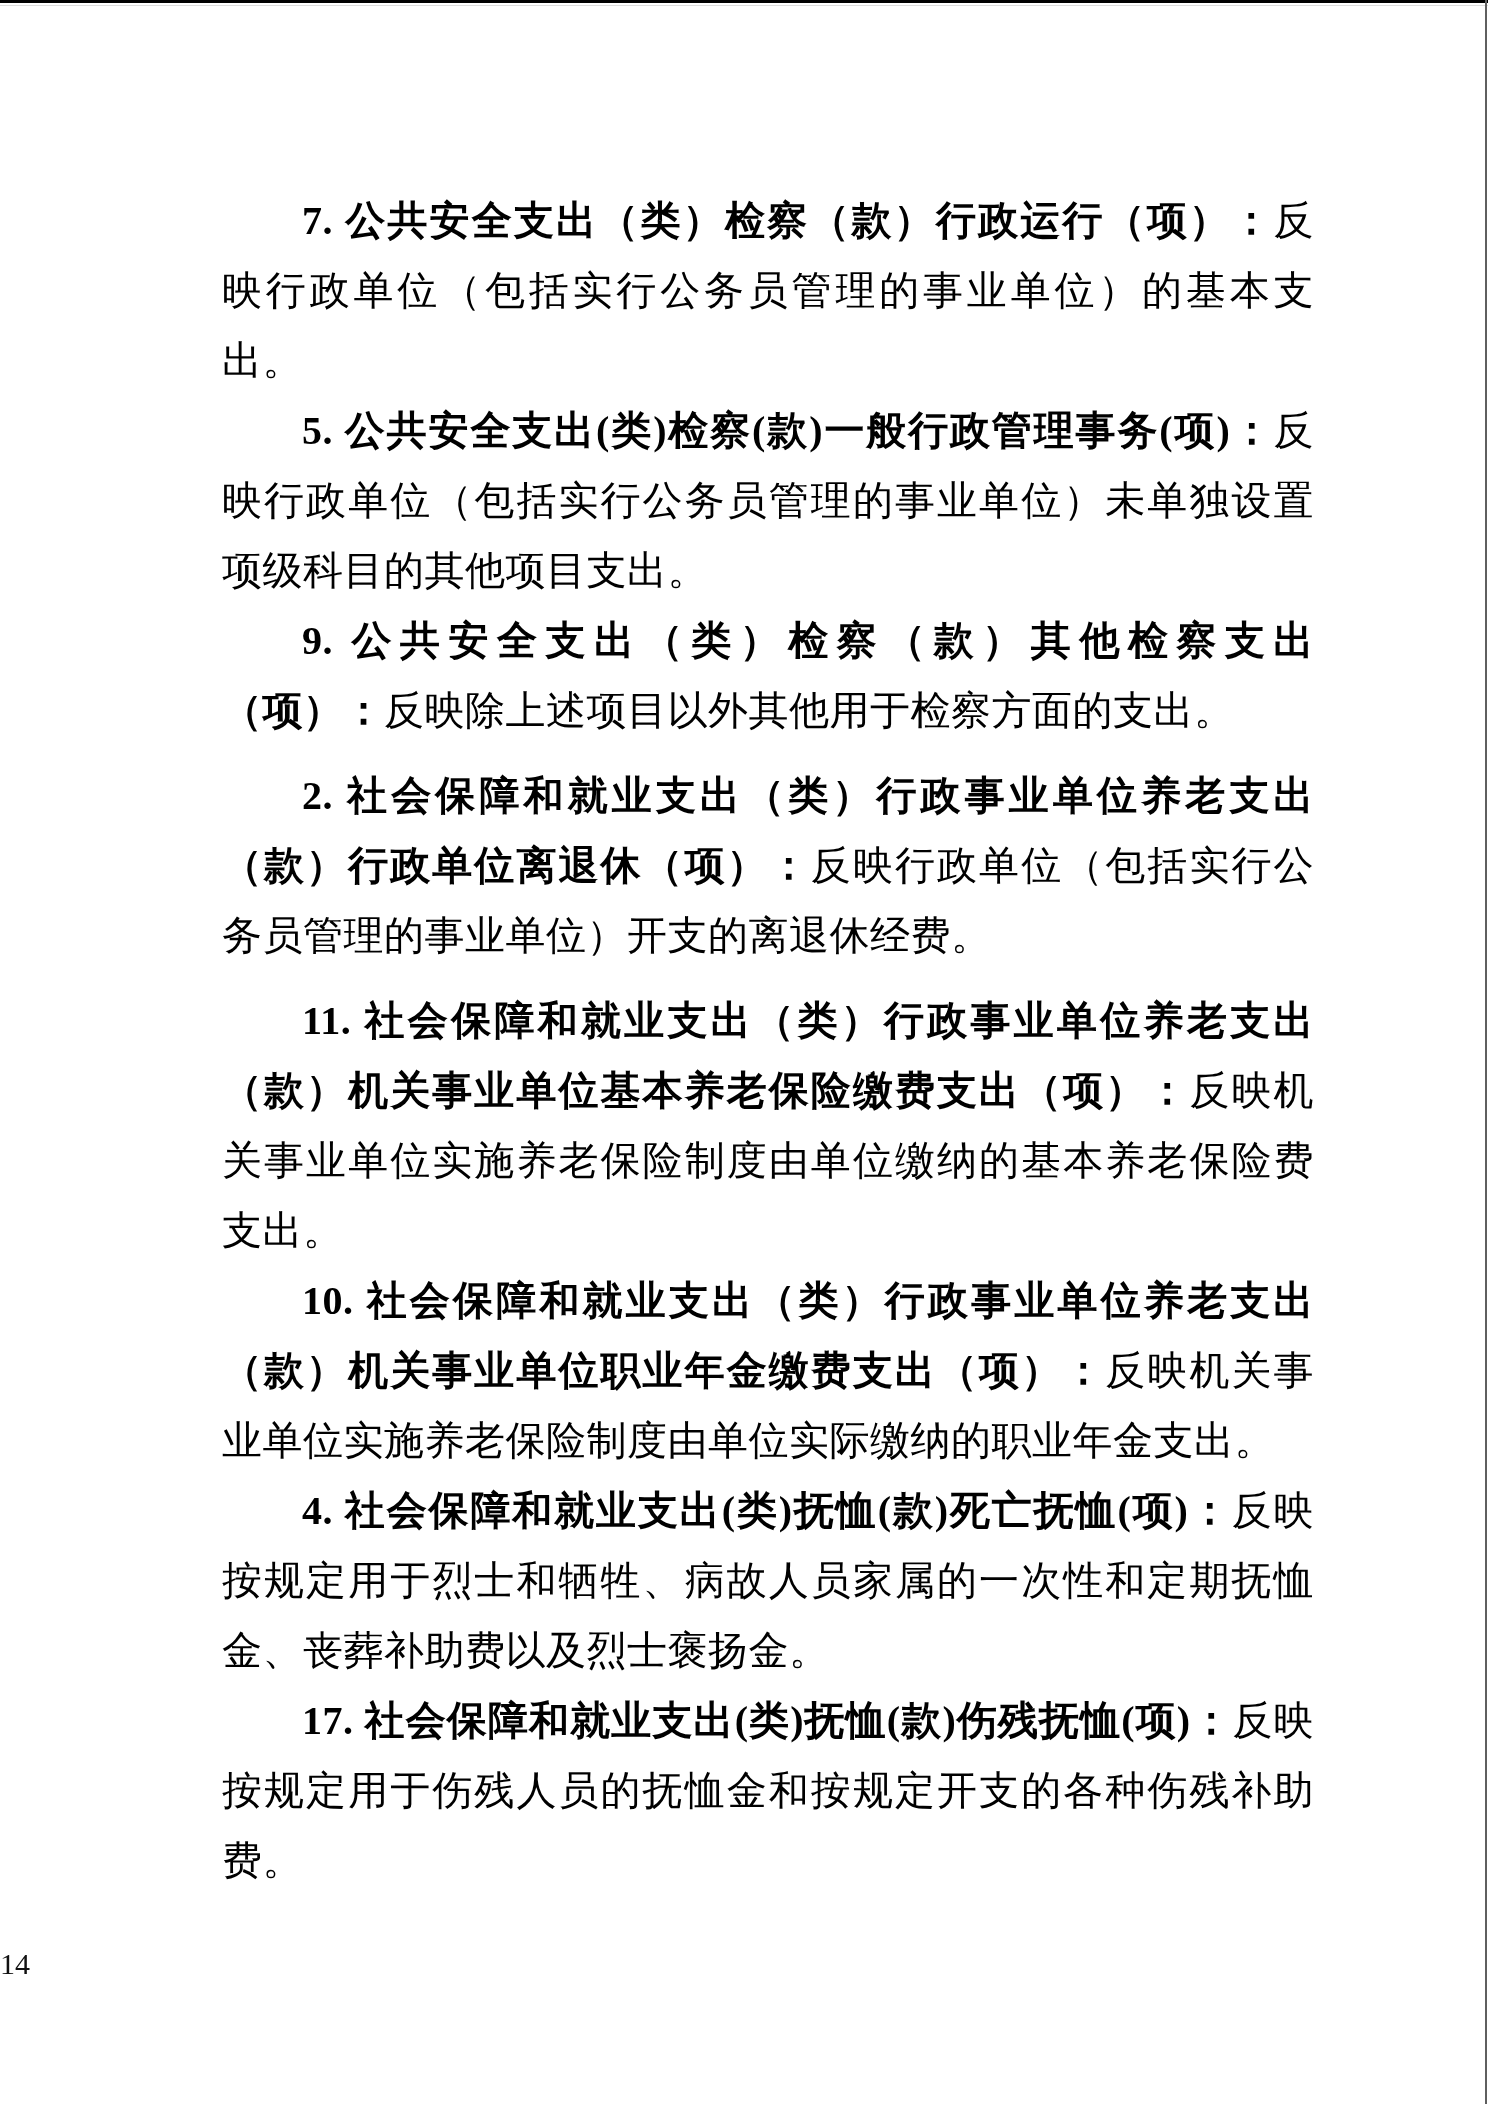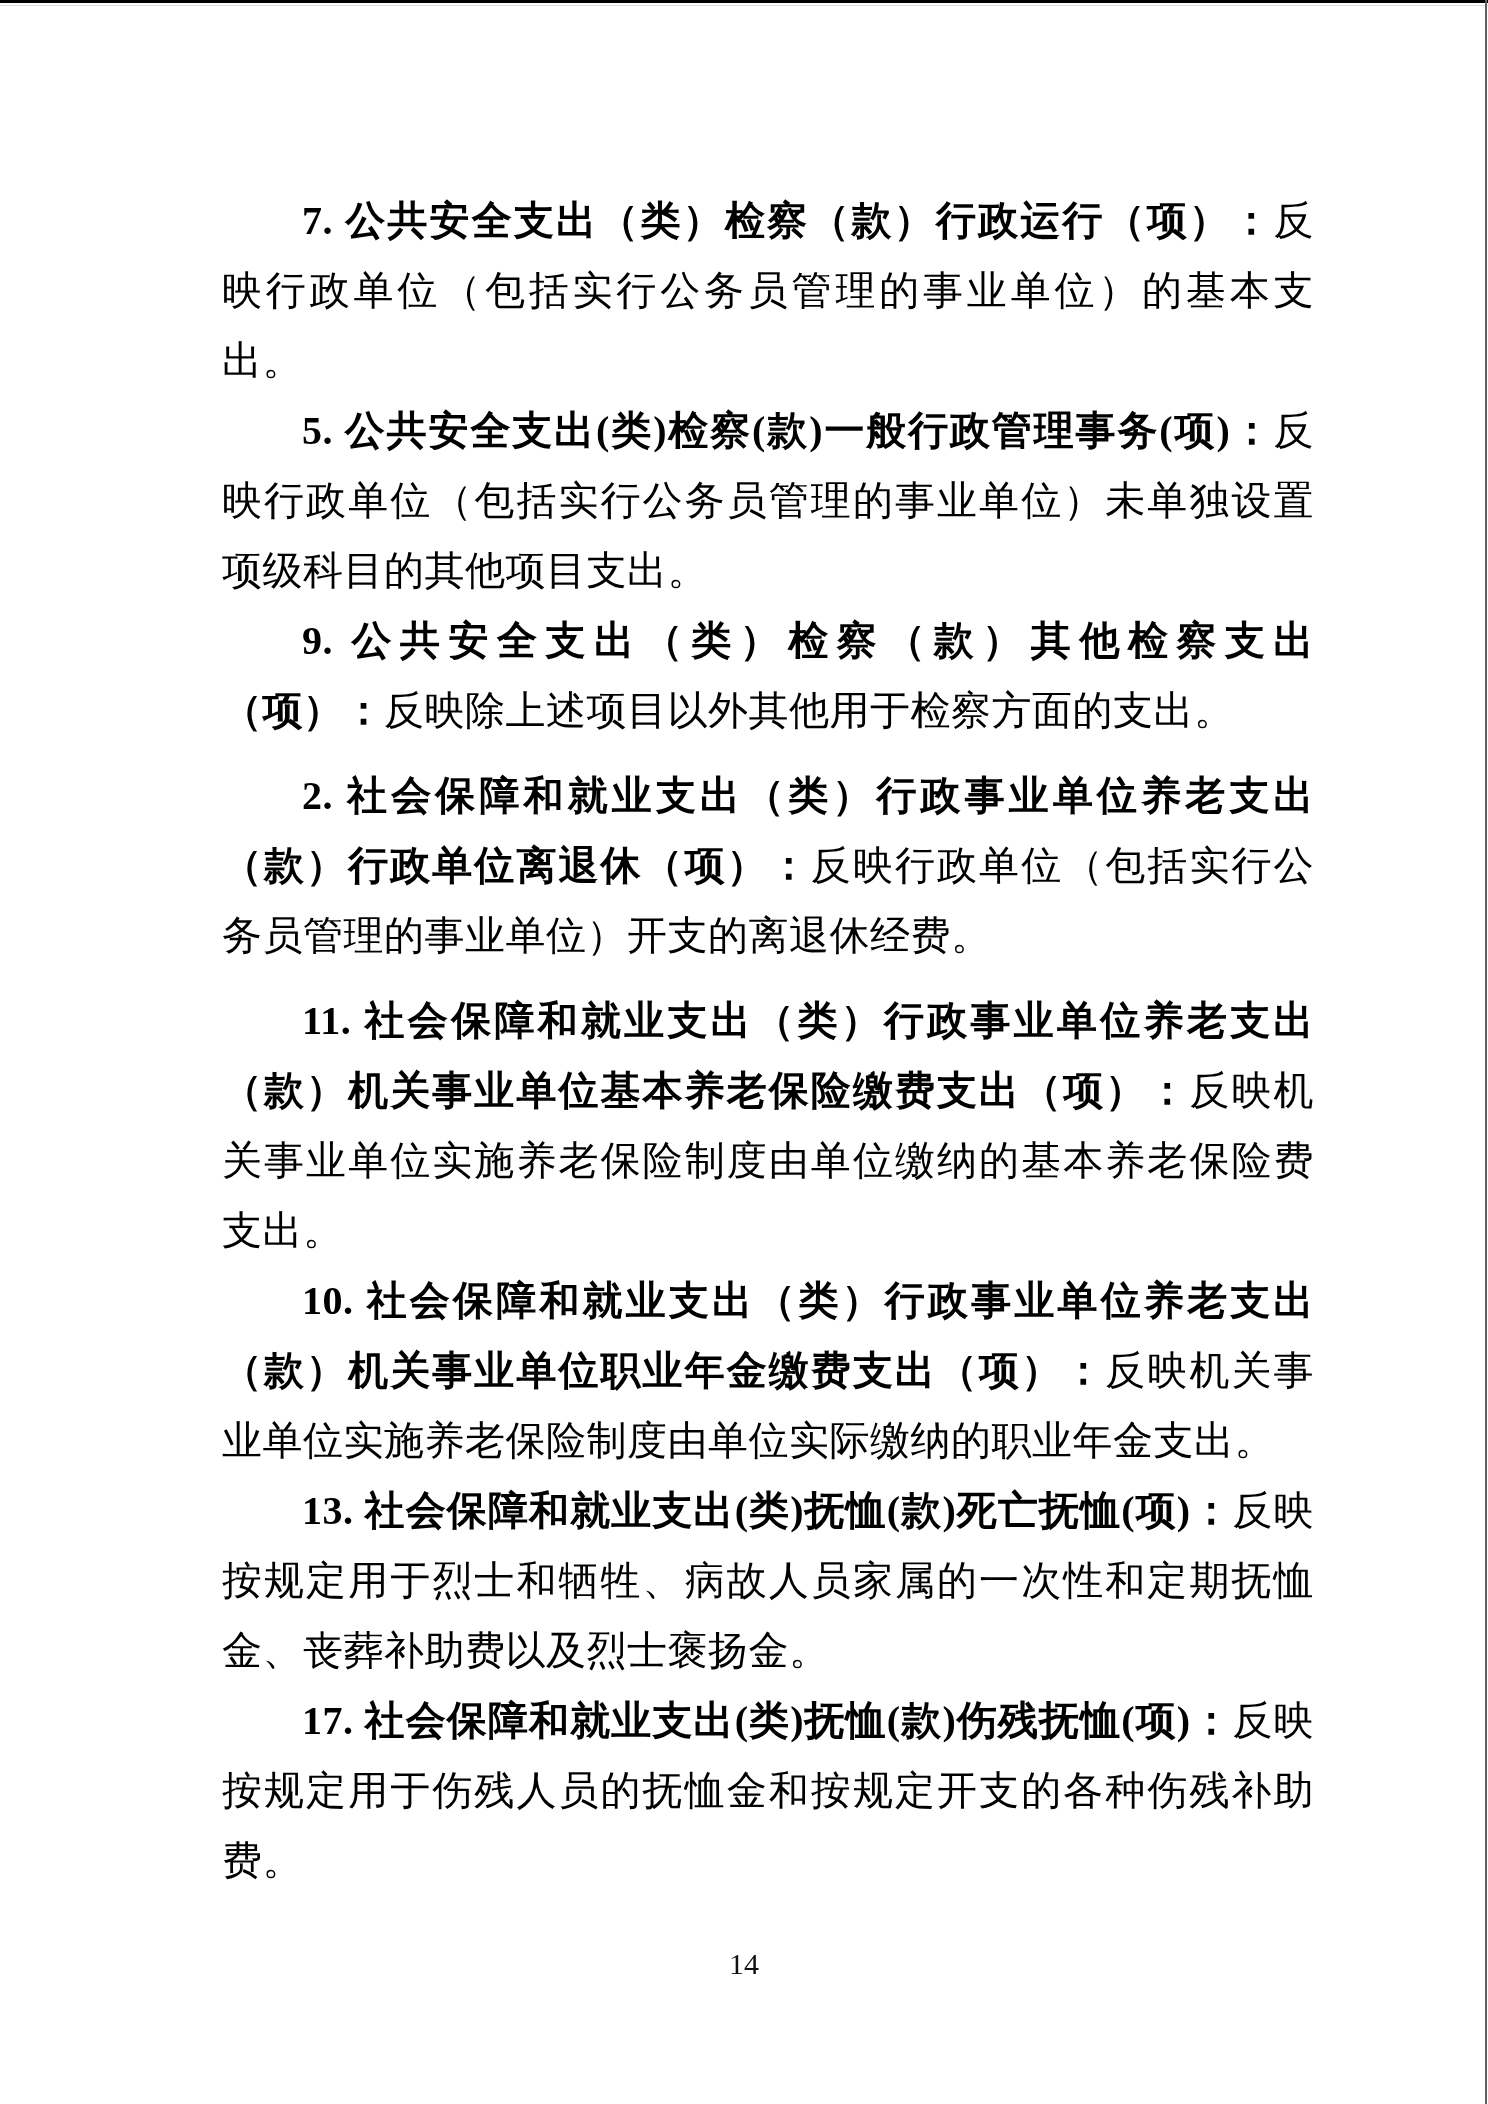--- a/index.html
+++ b/index.html
@@ -58,21 +58,20 @@
     font-family: Liberation Serif, serif;
   }
   p.item .body {
     font-weight: 400;
   }
   .page-footer {
     position: absolute;
     top: 1944px;
     left: 0;
     width: 100%;
-    text-align: center;
     font-size: 30px;
     line-height: 40px;
     color: #111;
     font-family: "Liberation Serif", "DejaVu Serif", serif;
   }
 </style>
 </head>
 <body>
 
 <div class="scan-top"></div>
@@ -85,19 +84,19 @@
   <p class="item"><span class="head">5. 公共安全支出(类)检察(款)一般行政管理事务(项)：</span><span class="body">反映行政单位（包括实行公务员管理的事业单位）未单独设置项级科目的其他项目支出。</span></p>
 
   <p class="item"><span class="head">9. 公共安全支出（类）检察（款）其他检察支出（项）：</span><span class="body">反映除上述项目以外其他用于检察方面的支出。</span></p>
 
   <p class="item sp"><span class="head">2. 社会保障和就业支出（类）行政事业单位养老支出（款）行政单位离退休（项）：</span><span class="body">反映行政单位（包括实行公务员管理的事业单位）开支的离退休经费。</span></p>
 
   <p class="item sp"><span class="head">11. 社会保障和就业支出（类）行政事业单位养老支出（款）机关事业单位基本养老保险缴费支出（项）：</span><span class="body">反映机关事业单位实施养老保险制度由单位缴纳的基本养老保险费支出。</span></p>
 
   <p class="item"><span class="head">10. 社会保障和就业支出（类）行政事业单位养老支出（款）机关事业单位职业年金缴费支出（项）：</span><span class="body">反映机关事业单位实施养老保险制度由单位实际缴纳的职业年金支出。</span></p>
 
-  <p class="item"><span class="head">13. 社会保障和就业支出(类)抚恤(款)死亡抚恤(项)：</span><span class="body">反映按规定用于烈士和牺牲、病故人员家属的一次性和定期抚恤金、丧葬补助费以及烈士褒扬金。</span></p>
+  <p class="item"><span class="head">4. 社会保障和就业支出(类)抚恤(款)死亡抚恤(项)：</span><span class="body">反映按规定用于烈士和牺牲、病故人员家属的一次性和定期抚恤金、丧葬补助费以及烈士褒扬金。</span></p>
 
   <p class="item"><span class="head">17. 社会保障和就业支出(类)抚恤(款)伤残抚恤(项)：</span><span class="body">反映按规定用于伤残人员的抚恤金和按规定开支的各种伤残补助费。</span></p>
 
 </div>
 
 <div class="page-footer">14</div>
 
 </body></html>

